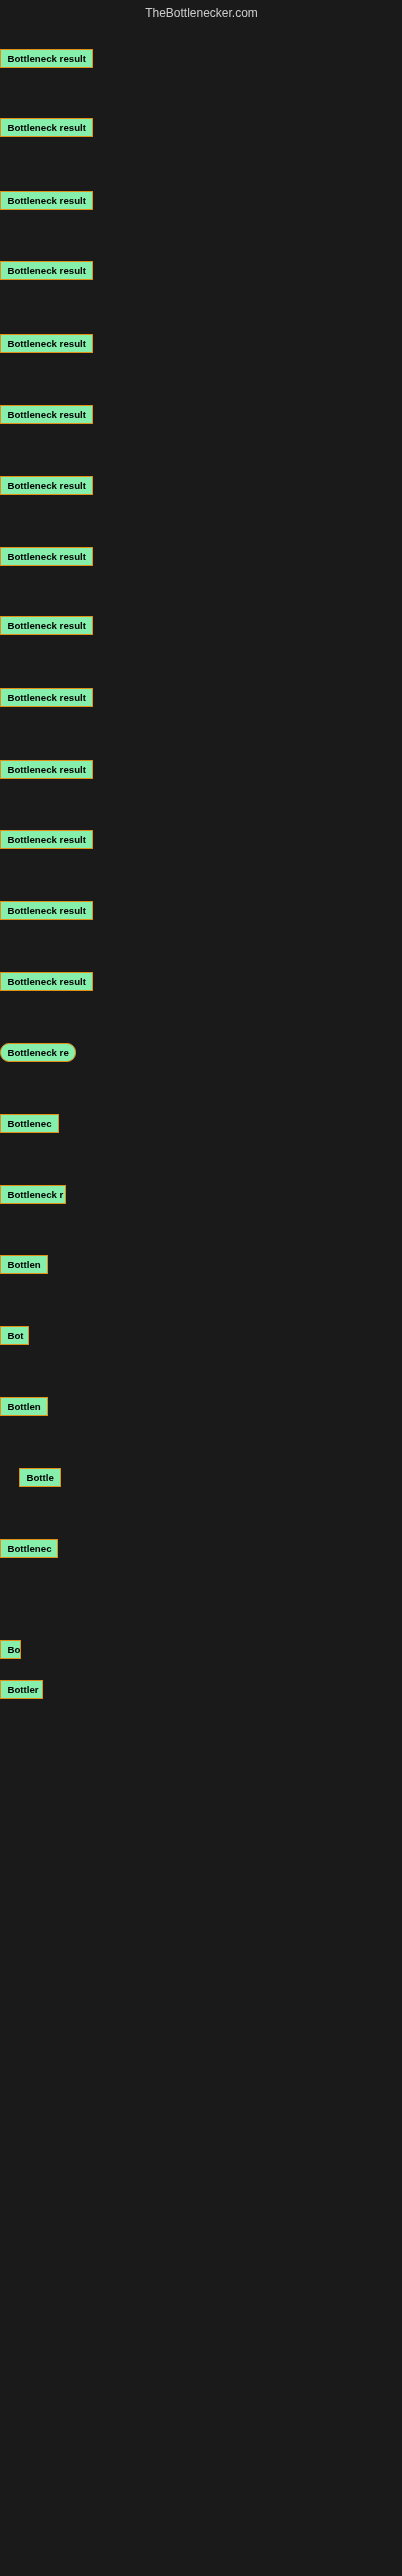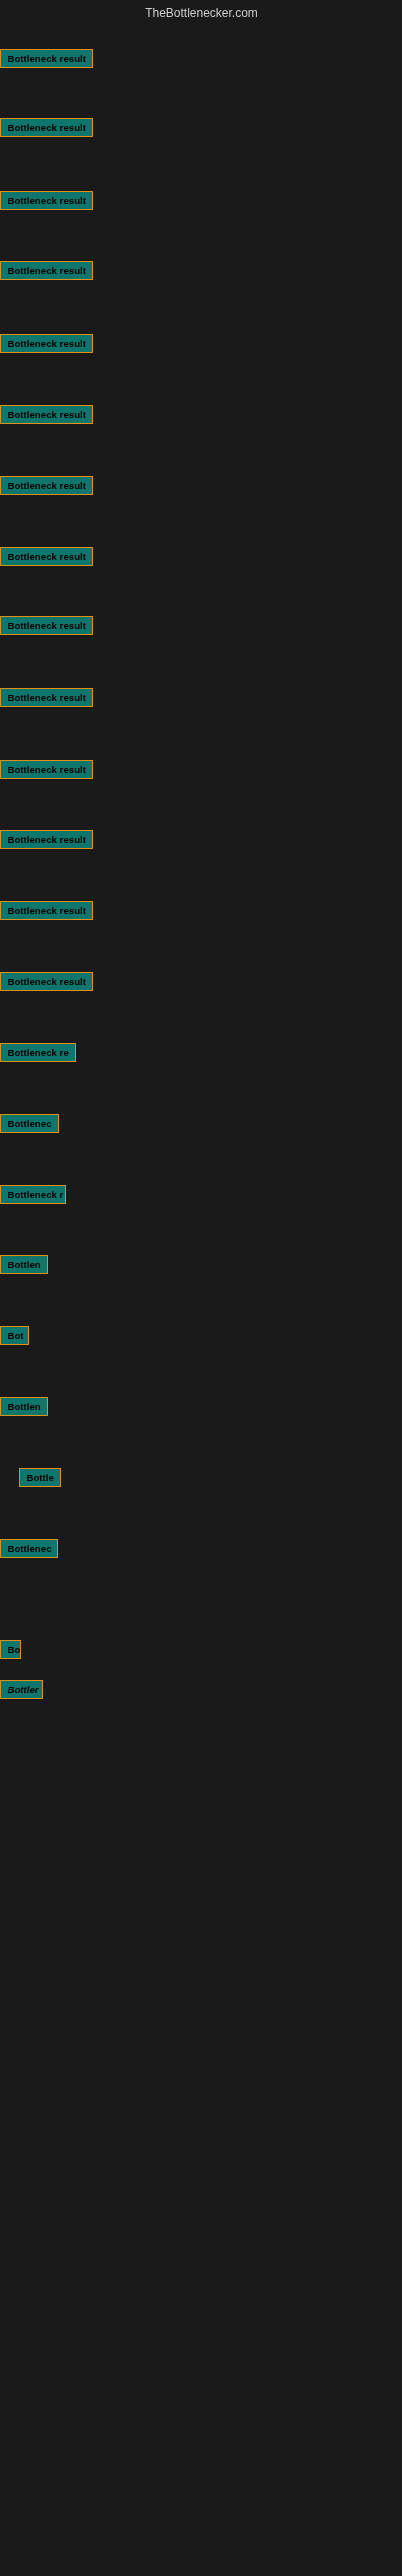--- a/index.html
+++ b/index.html
@@ -23,21 +23,21 @@
       padding: 6.4px 0;
       background-color: #1a1a1a;
     }
 
     .bottleneck-item {
       position: absolute;
       left: 0;
     }
 
     .bottleneck-badge {
-      background-color: #0f766e;
+      background-color: #86efac;
       color: #000000;
       font-size: 9.7px;
       font-weight: bold;
       padding: 3.2px 6.4px;
       display: inline-block;
       border: 0.8px solid #e09015;
       white-space: nowrap;
       overflow: hidden;
     }
   </style>
@@ -54,24 +54,24 @@
     <div class="bottleneck-item" style="top: 307px; left: 0px;"><span class="bottleneck-badge" style="max-width: 97px;">Bottleneck result</span></div>
     <div class="bottleneck-item" style="top: 378px; left: 0px;"><span class="bottleneck-badge" style="max-width: 97px;">Bottleneck result</span></div>
     <div class="bottleneck-item" style="top: 449px; left: 0px;"><span class="bottleneck-badge" style="max-width: 97px;">Bottleneck result</span></div>
     <div class="bottleneck-item" style="top: 520px; left: 0px;"><span class="bottleneck-badge" style="max-width: 97px;">Bottleneck result</span></div>
     <div class="bottleneck-item" style="top: 589px; left: 0px;"><span class="bottleneck-badge" style="max-width: 97px;">Bottleneck result</span></div>
     <div class="bottleneck-item" style="top: 661px; left: 0px;"><span class="bottleneck-badge" style="max-width: 97px;">Bottleneck result</span></div>
     <div class="bottleneck-item" style="top: 733px; left: 0px;"><span class="bottleneck-badge" style="max-width: 97px;">Bottleneck result</span></div>
     <div class="bottleneck-item" style="top: 803px; left: 0px;"><span class="bottleneck-badge" style="max-width: 97px;">Bottleneck result</span></div>
     <div class="bottleneck-item" style="top: 874px; left: 0px;"><span class="bottleneck-badge" style="max-width: 97px;">Bottleneck result</span></div>
     <div class="bottleneck-item" style="top: 945px; left: 0px;"><span class="bottleneck-badge" style="max-width: 97px;">Bottleneck result</span></div>
-    <div class="bottleneck-item" style="top: 1016px; left: 0px;"><span class="bottleneck-badge" style="max-width: 76px;">Bottleneck re</span></div>
+    <div class="bottleneck-item" style="top: 1016px; left: 0px;"><span class="bottleneck-badge" style="max-width: 76px; border-radius: 9px;">Bottleneck re</span></div>
     <div class="bottleneck-item" style="top: 1087px; left: 0px;"><span class="bottleneck-badge" style="max-width: 60px;">Bottlenec</span></div>
     <div class="bottleneck-item" style="top: 1158px; left: 0px;"><span class="bottleneck-badge" style="max-width: 66px;">Bottleneck r</span></div>
     <div class="bottleneck-item" style="top: 1228px; left: 0px;"><span class="bottleneck-badge" style="max-width: 50px;">Bottlen</span></div>
     <div class="bottleneck-item" style="top: 1299px; left: 0px;"><span class="bottleneck-badge" style="max-width: 29px;">Bot</span></div>
     <div class="bottleneck-item" style="top: 1370px; left: 0px;"><span class="bottleneck-badge" style="max-width: 50px;">Bottlen</span></div>
     <div class="bottleneck-item" style="top: 1441px; left: 0px; margin-left: 19px;"><span class="bottleneck-badge" style="max-width: 42px;">Bottle</span></div>
     <div class="bottleneck-item" style="top: 1512px; left: 0px;"><span class="bottleneck-badge" style="max-width: 58px;">Bottlenec</span></div>
     <div class="bottleneck-item" style="top: 1583px; left: 0px; margin-top: 30px;"><span class="bottleneck-badge" style="max-width: 21px;">Bo</span></div>
-    <div class="bottleneck-item" style="top: 1653px; left: 0px;"><span class="bottleneck-badge" style="max-width: 43px; font-style: italic;">Bottler</span></div>
+    <div class="bottleneck-item" style="top: 1653px; left: 0px;"><span class="bottleneck-badge" style="max-width: 43px;">Bottler</span></div>
   </div>
 
 
 </body></html>

